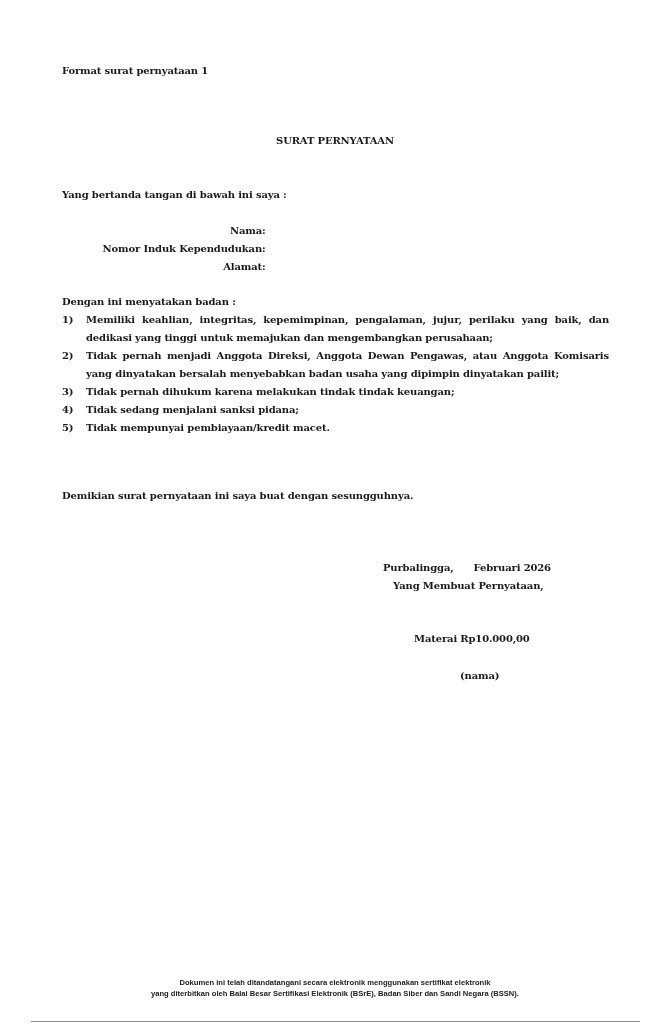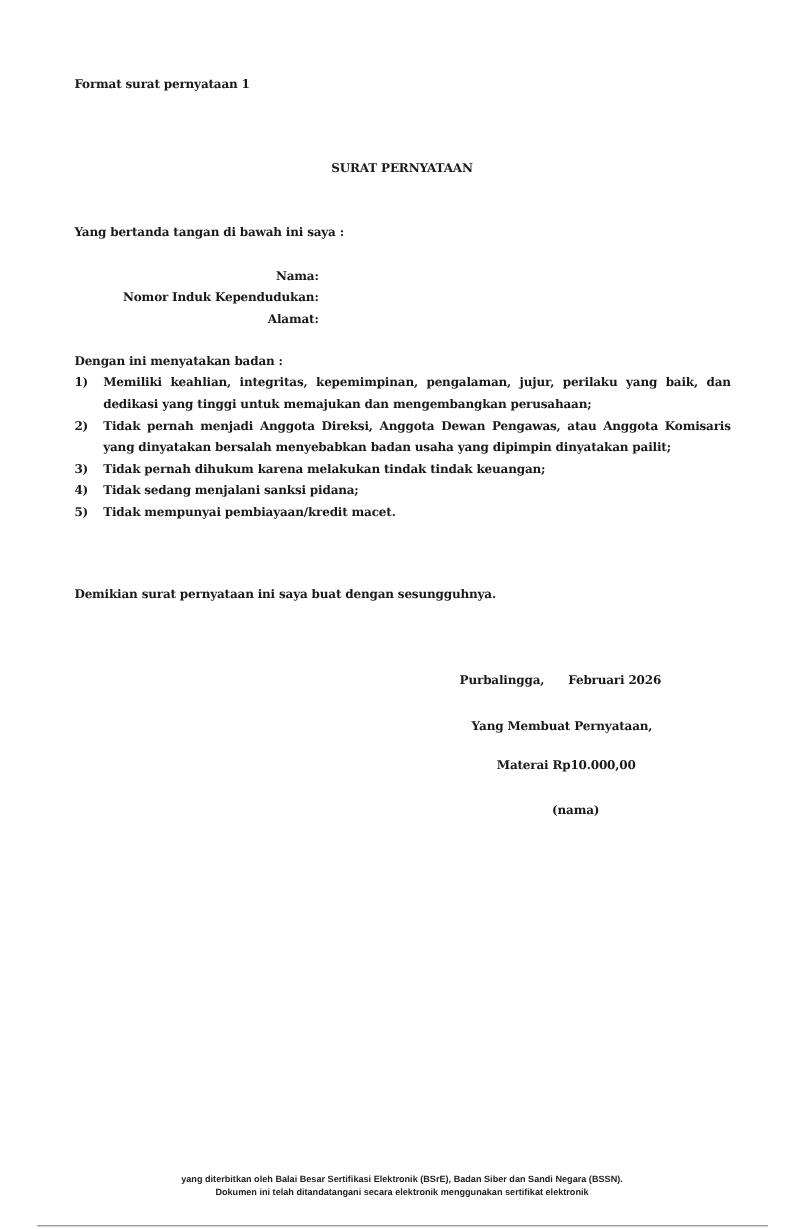--- a/index.html
+++ b/index.html
@@ -14,21 +14,21 @@
   .field-row { display:flex; height:18px; }
   .field-label { width:200px;text-align:right; }
   .field-colon { width:10px; }
   .declare { left:62px; top:293px; }
   .list { left:62px; top:311px; width:547px; }
   .list-item { display:flex; }
   .list-num { width:24px; flex:none; }
   .list-text { flex:1; text-align:justify; }
   .closing { left:62px; top:487px; }
   .sign-place { left:383px; top:559px; white-space:pre; }
-  .sign-maker { left:393px; top:577px;margin-top:20px; }
+  .sign-maker { left:393px; top:577px; }
   .stamp { left:414px; top:630px; }
   .name { left:460px; top:667px; }
   .footer { left:0; width:670px; top:977px; text-align:center;
             font-family:"Liberation Sans", "DejaVu Sans", sans-serif; font-size:7.6px; line-height:11px; color:#222; }
   .bottom-line { left:31px; top:1021px; width:609px; height:1px; background:#888; }
 </style>
 </head>
 <body>
 
 <div class="abs serif format-title">Format surat pernyataan 1</div>
@@ -81,17 +81,17 @@
 </div>
 
 <div class="abs serif closing">Demikian surat pernyataan ini saya buat dengan sesungguhnya.</div>
 
 <div class="abs serif sign-place">Purbalingga,      Februari 2026</div>
 <div class="abs serif sign-maker">Yang Membuat Pernyataan,</div>
 <div class="abs serif stamp">Materai Rp10.000,00</div>
 <div class="abs serif name">(nama)</div>
 
 <div class="abs footer">
+  <div>Dokumen ini telah ditandatangani secara elektronik menggunakan sertifikat elektronik</div>
   <div>yang diterbitkan oleh Balai Besar Sertifikasi Elektronik (BSrE), Badan Siber dan Sandi Negara (BSSN).</div>
-  <div>Dokumen ini telah ditandatangani secara elektronik menggunakan sertifikat elektronik</div>
 </div>
 
 <div class="abs bottom-line"></div>
 
 </body></html>

